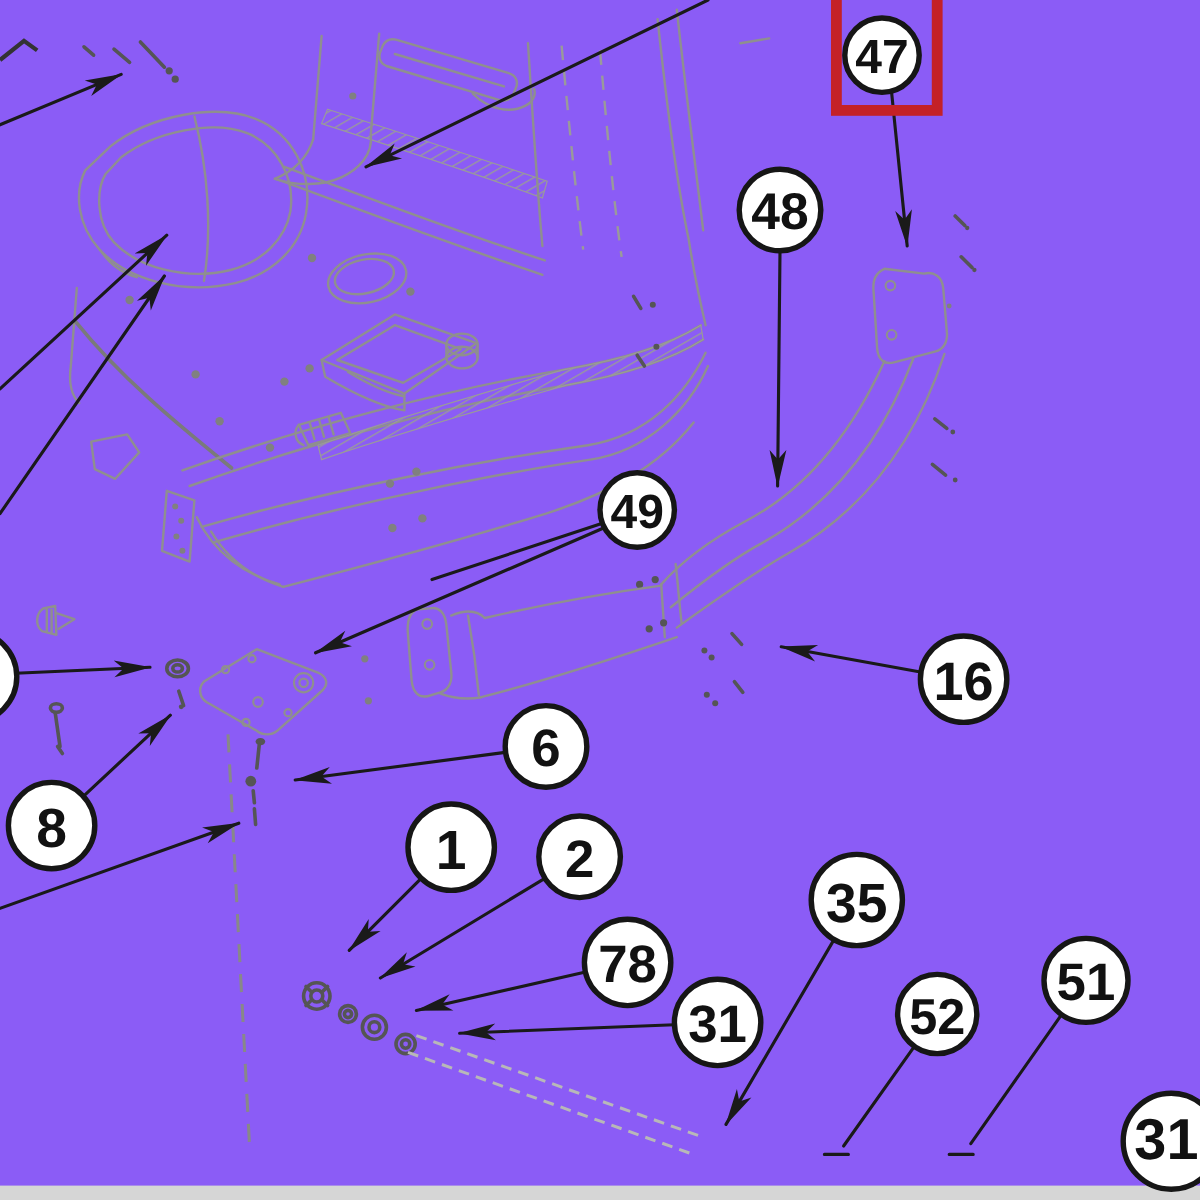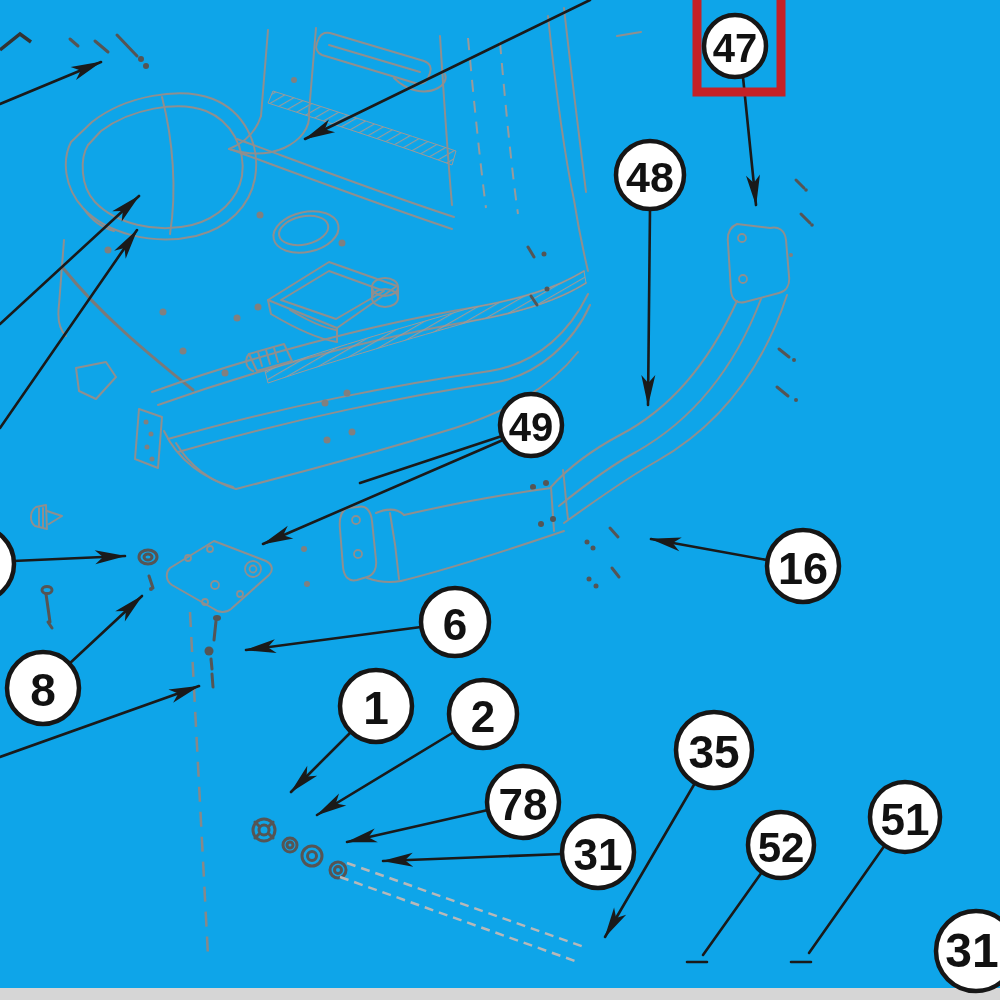--- a/index.html
+++ b/index.html
@@ -1,16 +1,16 @@
 <!DOCTYPE html>
 <html><head>
 <meta charset="utf-8">
 <style>
   html,body{margin:0;padding:0;background:#ffffff;}
-  .stage{position:relative;width:1000px;height:1000px;background:#0ea5e9;overflow:hidden;
+  .stage{position:relative;width:1000px;height:1000px;background:#8b5cf6;overflow:hidden;
          font-family:"Liberation Sans", sans-serif;}
   svg{display:block;}
   .part{stroke:#8f8f8f;fill:none;stroke-width:2;stroke-linecap:round;stroke-linejoin:round;}
   .part-dark{stroke:#7a7a7a;fill:none;stroke-width:3;stroke-linecap:round;}
   .part-dash{stroke:#9a9a9a;fill:none;stroke-width:2;stroke-dasharray:12 9;}
   .hole{stroke:#8f8f8f;fill:none;stroke-width:1.8;}
   .dot{fill:#808080;stroke:none;}
   .screw{stroke:#555;stroke-width:3;stroke-linecap:round;fill:none;}
   .screw-dot{fill:#555;stroke:none;}
   .leader{stroke:#1a1a1a;stroke-width:2.6;fill:none;stroke-linecap:round;}

